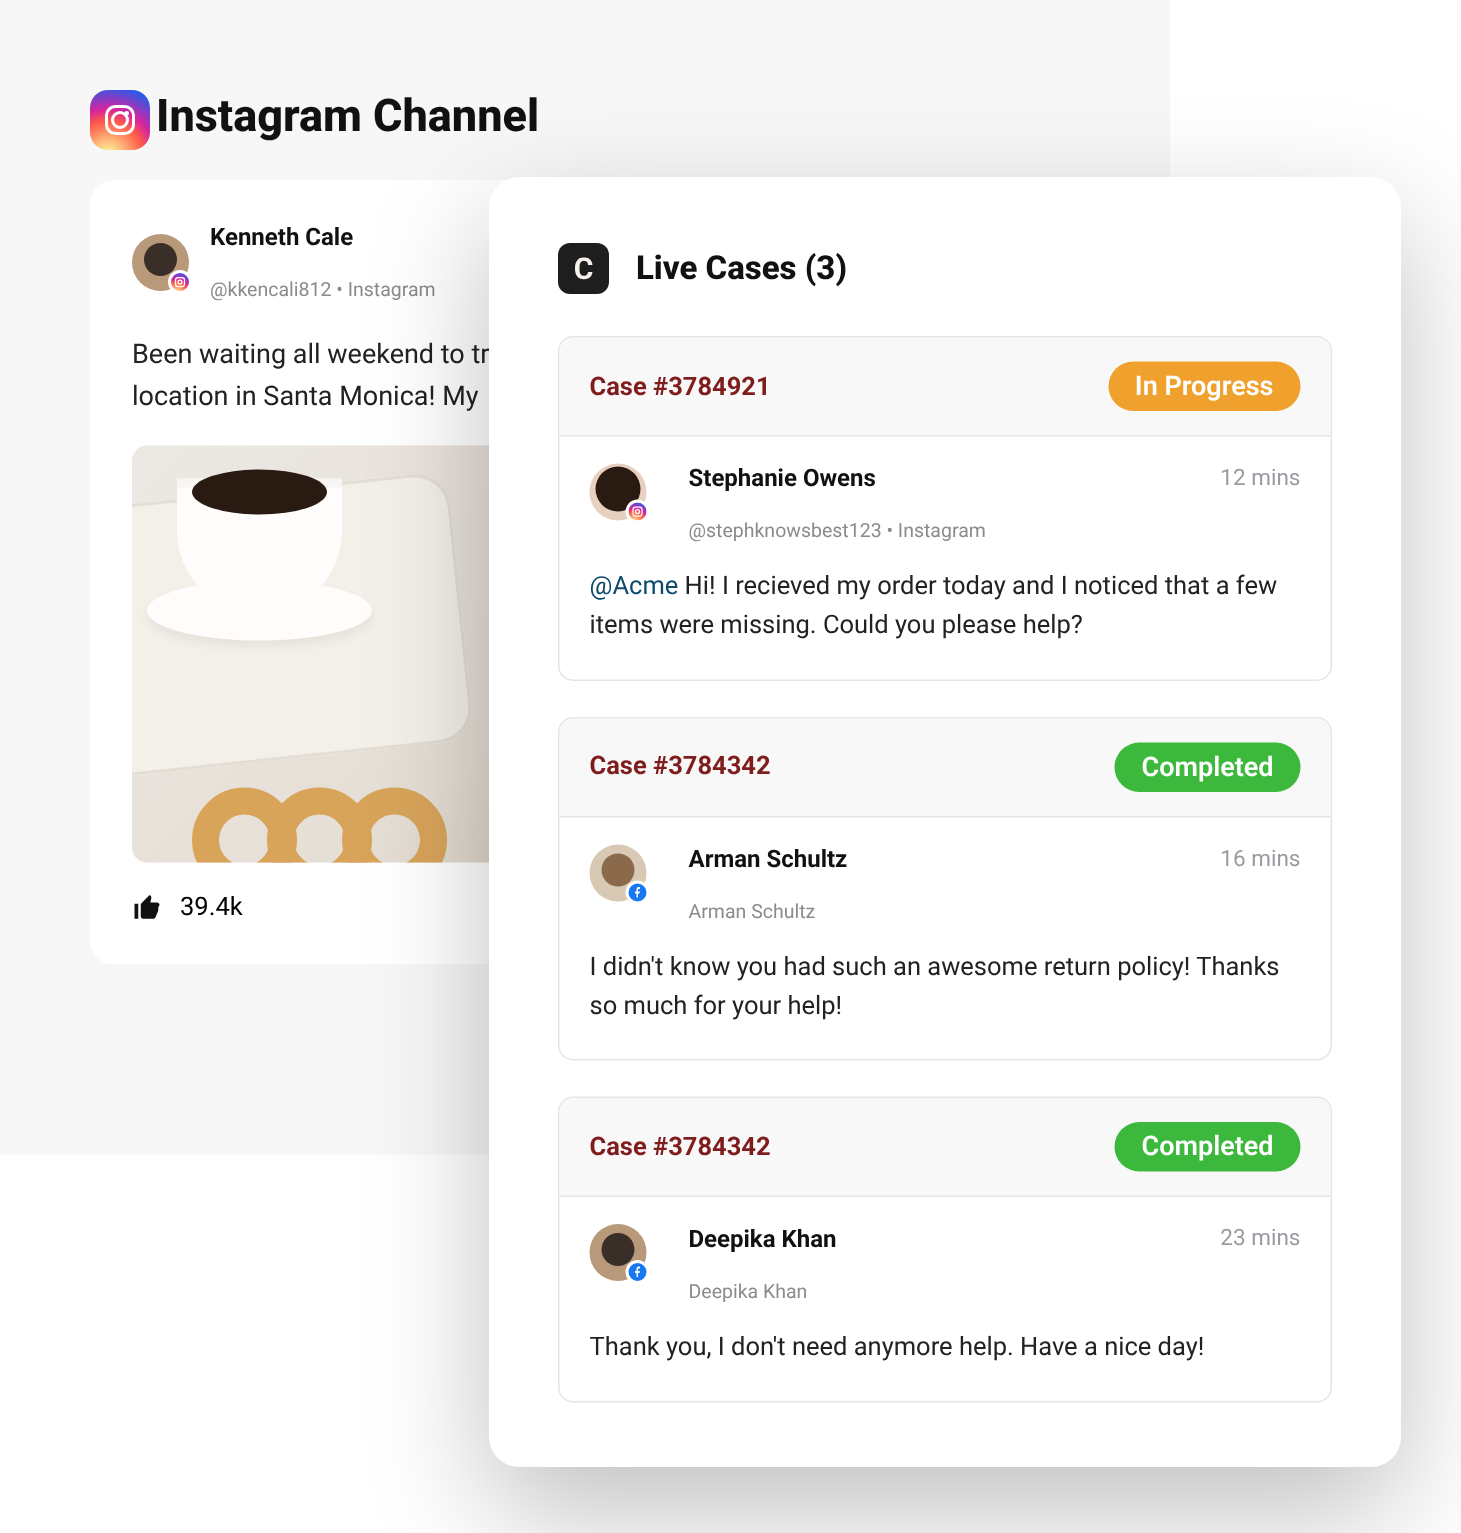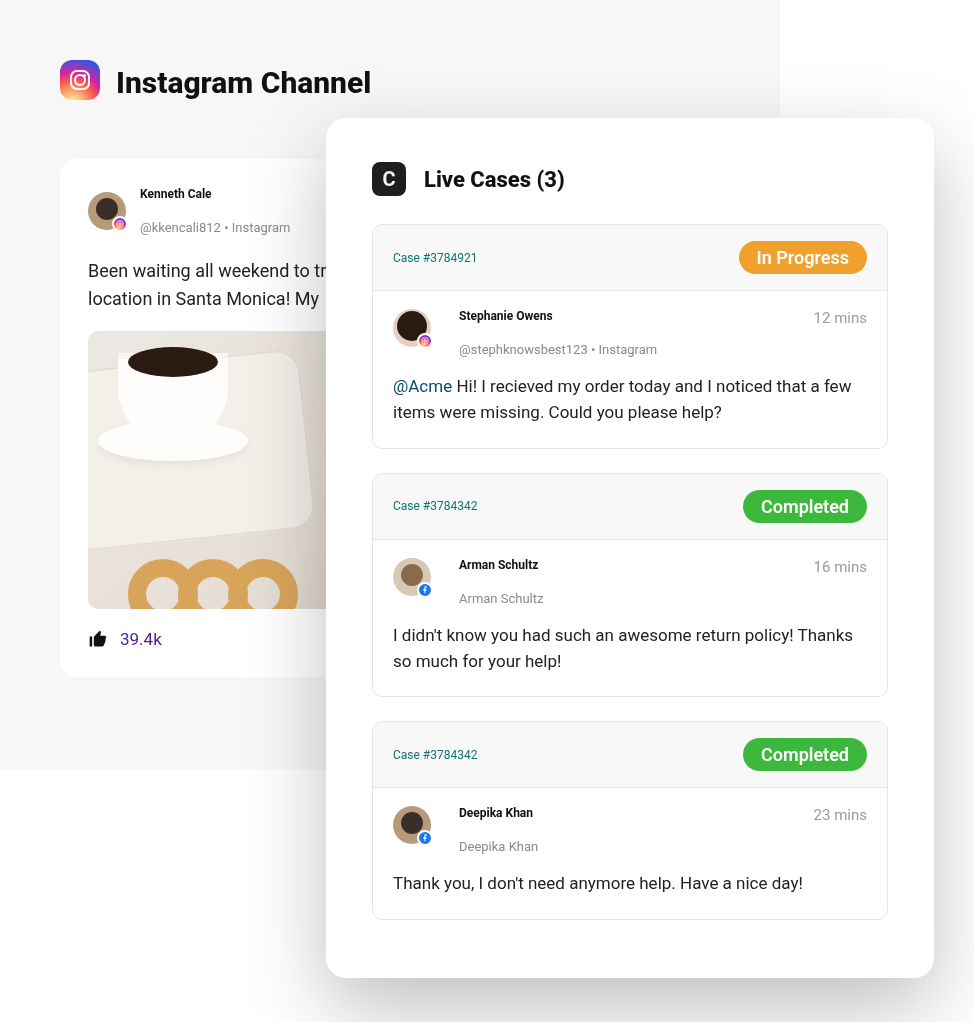--- a/index.html
+++ b/index.html
@@ -14,23 +14,23 @@
   .left-panel {
     position: absolute;
     left: 0; top: 0;
     width: 780px;
     height: 770px;
     background: #f7f7f8;
     padding: 60px 60px 0 60px;
   }
   .channel-header {
     display: flex;
-    align-items: flex-end;
-    gap: 16px;
-    margin-bottom: 59px;
+    align-items: flex-start;
+    gap: 4px;
+    margin-bottom: 20px;
   }
   .ig-logo {
     width: 40px; height: 40px;
     border-radius: 12px;
     background: radial-gradient(circle at 30% 110%, #fdf497 0%, #fdf497 5%, #fd5949 45%, #d6249f 60%, #285AEB 90%);
     display: flex; align-items: center; justify-content: center;
   }
   .ig-glyph {
     width: 20px; height: 20px;
     border: 2.5px solid #fff;
@@ -81,21 +81,21 @@
     position: absolute;
     bottom: -2px; right: -2px;
     width: 16px; height: 16px;
     border-radius: 50%;
     border: 2px solid #fff;
     display: flex; align-items: center; justify-content: center;
   }
   .badge-ig { background: radial-gradient(circle at 30% 110%, #fdf497 0%, #fd5949 45%, #d6249f 60%, #285AEB 90%); }
   .badge-fb { background: #1877f2; }
   .badge svg { width: 8px; height: 8px; }
-  .user-line .name { font-weight: 700; font-size: 12px; color: #111; }
+  .user-line .name { font-weight: 700; font-size: 16px; color: #111; }
   .user-line .meta { font-size: 13px; color: #8a8a8f; margin-top: 19px; }
   .post-text {
     font-size: 18px;
     line-height: 1.55;
     color: #222;
     margin-bottom: 18px;
   }
   .post-image {
     width: 100%;
     height: 278px;
@@ -170,21 +170,21 @@
     display: flex; gap: -10px;
   }
   .ring {
     width: 70px; height: 70px;
     border: 18px solid #d8a45a;
     border-radius: 50%;
     margin-right: -20px;
   }
   .likes-row {
     display: flex; align-items: flex-start; gap: 12px;
-    font-size: 17px; color: #4c1d95;
+    font-size: 17px; color: #000000;
   }
   .thumb {
     width: 20px; height: 20px;
     color: #111;
   }
 
   
   .cases-panel {
     position: absolute;
     left: 326px; top: 118px;
@@ -216,21 +216,21 @@
     margin-bottom: 24px;
     overflow: hidden;
   }
   .case-head {
     display: flex; align-items: center; justify-content: space-between;
     padding: 16px 20px;
     background: #f8f8f9;
     border-bottom: 1px solid #e5e5e7;
   }
   .case-id {
-    font-weight: 400; font-size: 12px; color: #0f766e;
+    font-weight: 700; font-size: 17px; color: #7f1d1d;
   }
   .status-pill {
     padding: 6px 18px;
     border-radius: 999px;
     font-size: 18px;
     font-weight: 600;
     color: #fff;
   }
   .status-progress { background: #f0a02c; }
   .status-completed { background: #3cb93c; }

